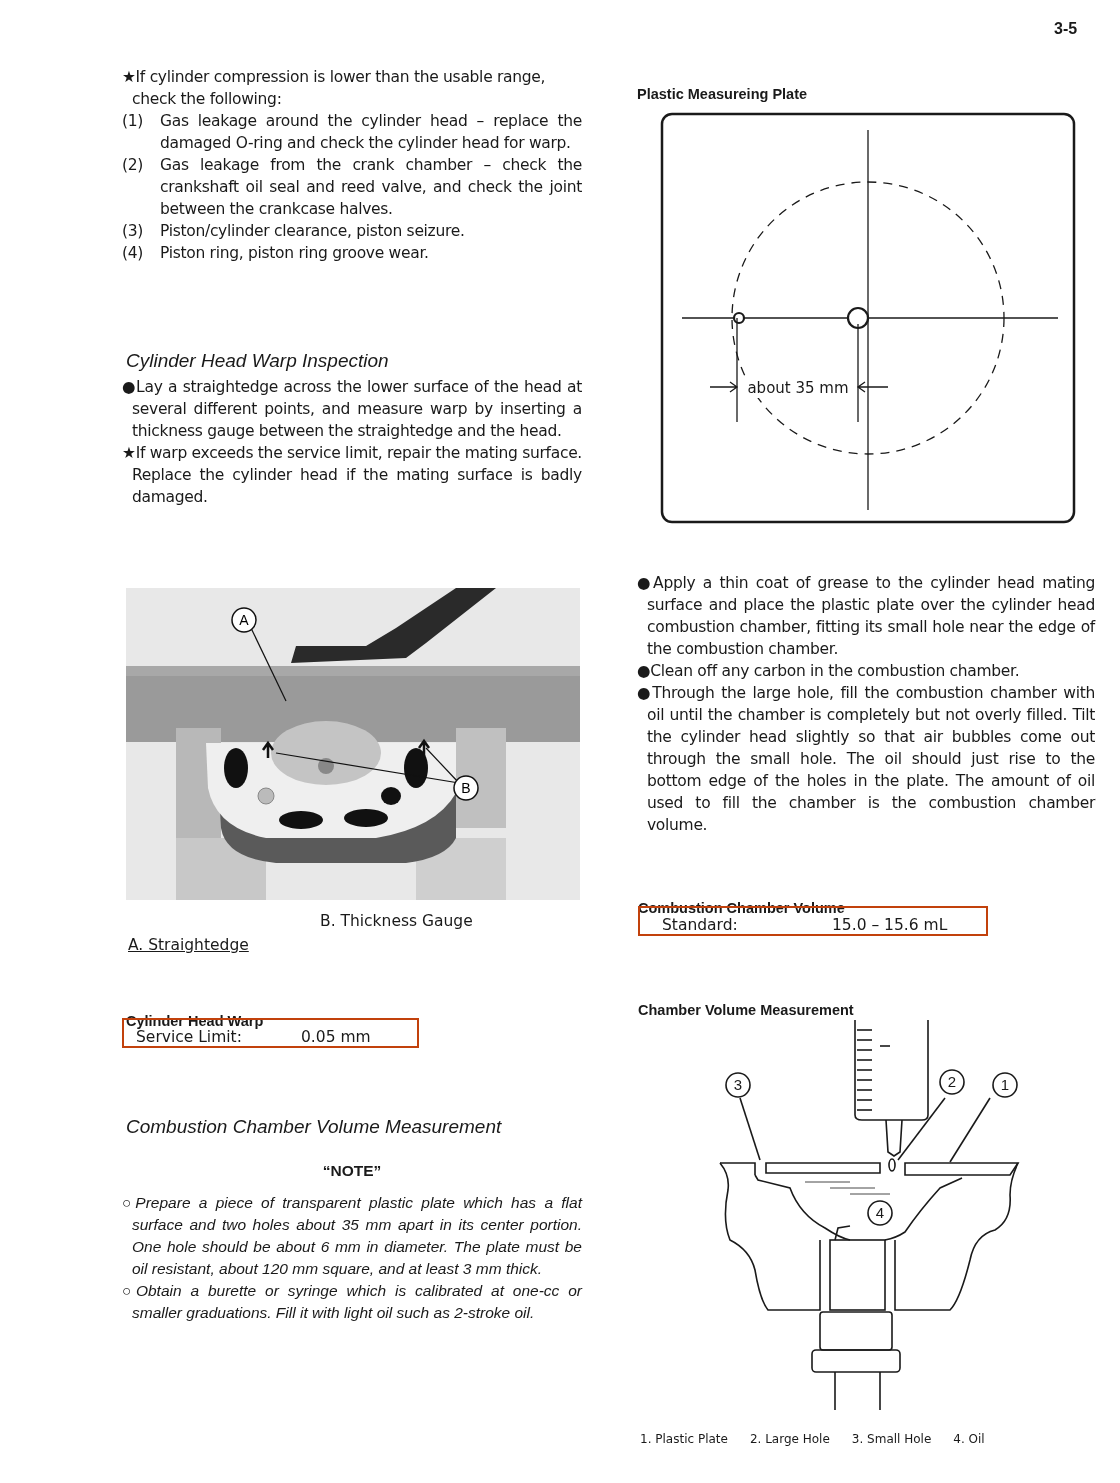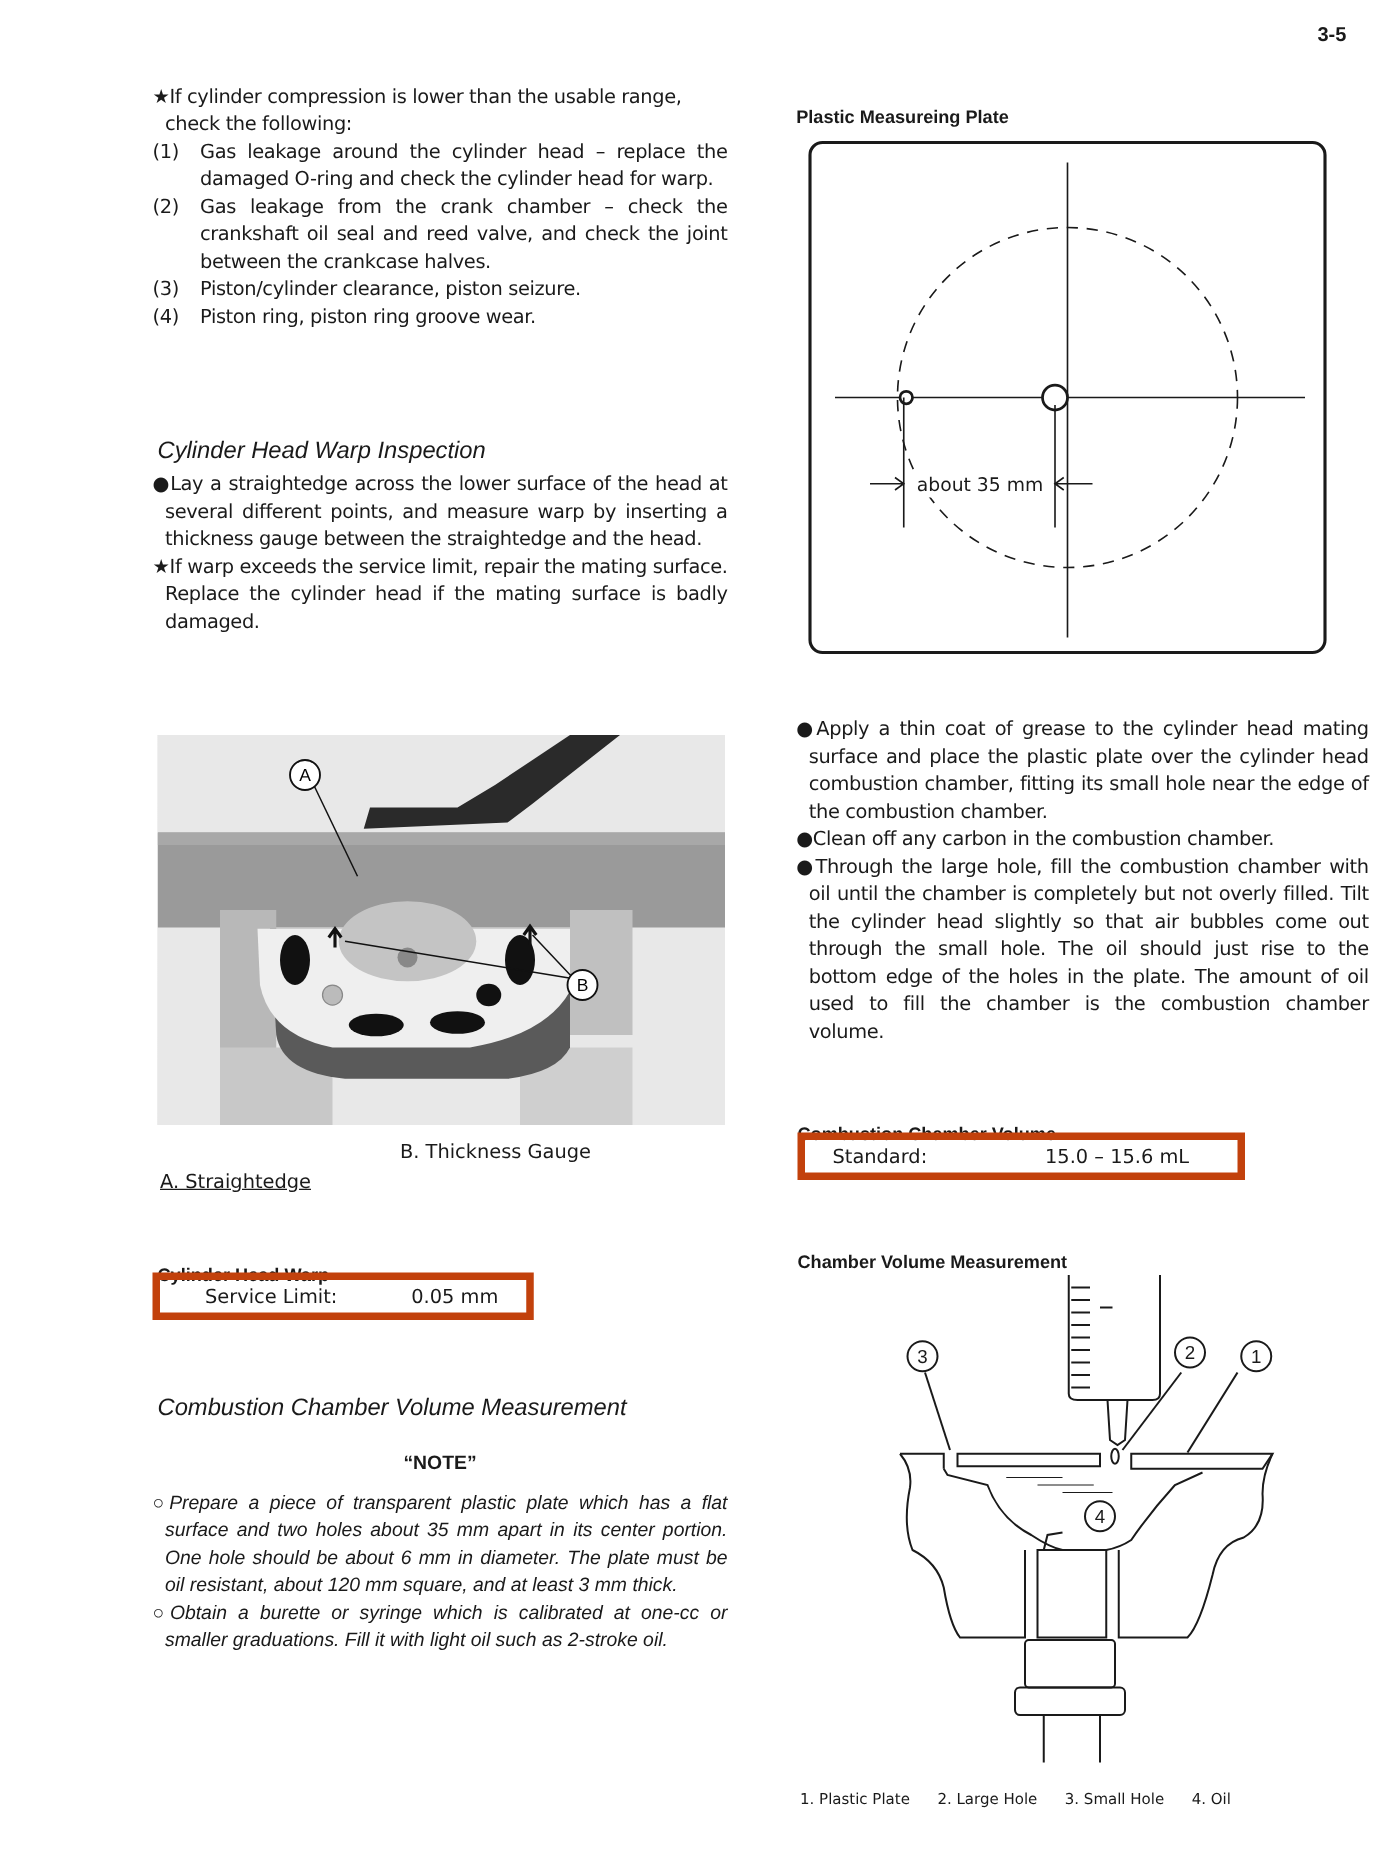--- a/index.html
+++ b/index.html
@@ -7,21 +7,21 @@
          font-family: "DejaVu Sans", sans-serif; }
   .abs { position: absolute; }
   .page-num { left: 1054px; top: 20px; font-family: "Liberation Sans", sans-serif; font-weight: bold; font-size: 16px; }
   .body-text { font-size: 15.5px; line-height: 22px; font-family: "DejaVu Sans", sans-serif; letter-spacing: -0.3px; }
   .jus { text-align: justify; text-align-last: left; }
   .item { position: relative; padding-left: 26px; }
   .item .num { position: absolute; left: -8px; }
   .hang { padding-left: 10px; text-indent: -10px; }
   .sec-title { font-family: "Liberation Sans", sans-serif; font-style: italic; font-size: 19px; }
   .label-bold { font-family: "Liberation Sans", sans-serif; font-weight: bold; font-size: 14.5px; margin-top: 20px; }
-  .spec-box { border: 6px solid #c2410c; height: 26px; display: flex; align-items: center;
+  .spec-box { border: 2px solid #c2410c; height: 26px; display: flex; align-items: flex-end;
               font-size: 15.5px; font-family: "DejaVu Sans", sans-serif; }
   .note-text { font-family: "Liberation Sans", sans-serif; font-style: italic; font-size: 15.5px; line-height: 22px; }
   .note-title { font-family: "Liberation Sans", sans-serif; font-weight: bold; font-size: 15.5px; text-align: center; }
   .photo { background: linear-gradient(180deg, #e6e6e6 0%, #dcdcdc 100%); overflow: hidden; }
   .caption { font-size: 15.5px; }
 </style>
 </head>
 <body>
 
 <div class="abs page-num">3-5</div>
@@ -77,33 +77,33 @@
     <line x1="300" y1="160" x2="333" y2="195" stroke="#111" stroke-width="1.2"></line>
     <circle cx="340" cy="200" r="12" fill="#fff" stroke="#111" stroke-width="1.5"></circle>
     <text x="340" y="205" text-anchor="middle" font-family="Liberation Sans, sans-serif" font-size="14">B</text>
   </svg>
 </div>
 <div class="abs caption" style="left:128px; top:936px;text-decoration:underline;">A. Straightedge</div>
 <div class="abs caption" style="left:320px; top:912px;">B. Thickness Gauge</div>
 
 <div class="abs label-bold" style="left:126px; top:993px;">Cylinder Head Warp</div>
 <div class="abs spec-box" style="left:122px; top:1018px; width:293px;">
-  <span style="margin-left:36px; width:165px;">Service Limit:</span>
+  <span style="margin-left:12px; width:165px;">Service Limit:</span>
   <span>0.05 mm</span>
 </div>
 
 <div class="abs sec-title" style="left:126px; top:1116px;">Combustion Chamber Volume Measurement</div>
 <div class="abs note-title" style="left:122px; top:1162px; width:460px;">“NOTE”</div>
 <div class="abs note-text jus" id="notes" style="left:122px; top:1192px; width:460px;">
     <div class="hang">○Prepare a piece of transparent plastic plate which has a flat surface and two holes about 35 mm apart in its center portion.  One hole should be about 6 mm in diameter.  The plate must be oil resistant, about 120 mm square, and at least 3 mm thick.</div>
     <div class="hang">○Obtain a burette or syringe which is calibrated at one-cc or smaller graduations.  Fill it with light oil such as 2-stroke oil.</div>
   </div>
 
 <div class="abs label-bold" style="left:637px; top:66px;">Plastic Measureing Plate</div>
-<div class="abs" style="left:646px; top:112px; width:416px; height:396px;">
+<div class="abs" style="left:660px; top:112px; width:416px; height:396px;">
   <svg width="416" height="412" viewBox="0 0 416 412">
     <rect x="2" y="2" width="412" height="408" rx="10" ry="10" fill="none" stroke="#1a1a1a" stroke-width="2.5"></rect>
     <circle cx="208" cy="206" r="136" fill="none" stroke="#1a1a1a" stroke-width="1.3" stroke-dasharray="9 7"></circle>
     <line x1="208" y1="18" x2="208" y2="398" stroke="#1a1a1a" stroke-width="1.3"></line>
     <line x1="22" y1="206" x2="398" y2="206" stroke="#1a1a1a" stroke-width="1.3"></line>
     <circle cx="198" cy="206" r="10" fill="#fff" stroke="#1a1a1a" stroke-width="2.2"></circle>
     <circle cx="79" cy="206" r="5" fill="#fff" stroke="#1a1a1a" stroke-width="2.2"></circle>
     <line x1="77" y1="206" x2="77" y2="310" stroke="#1a1a1a" stroke-width="1.3"></line>
     <line x1="198" y1="212" x2="198" y2="310" stroke="#1a1a1a" stroke-width="1.3"></line>
     <path d="M50 275 L77 275 M70 270 L77 275 L70 280" stroke="#1a1a1a" stroke-width="1.3" fill="none"></path>

